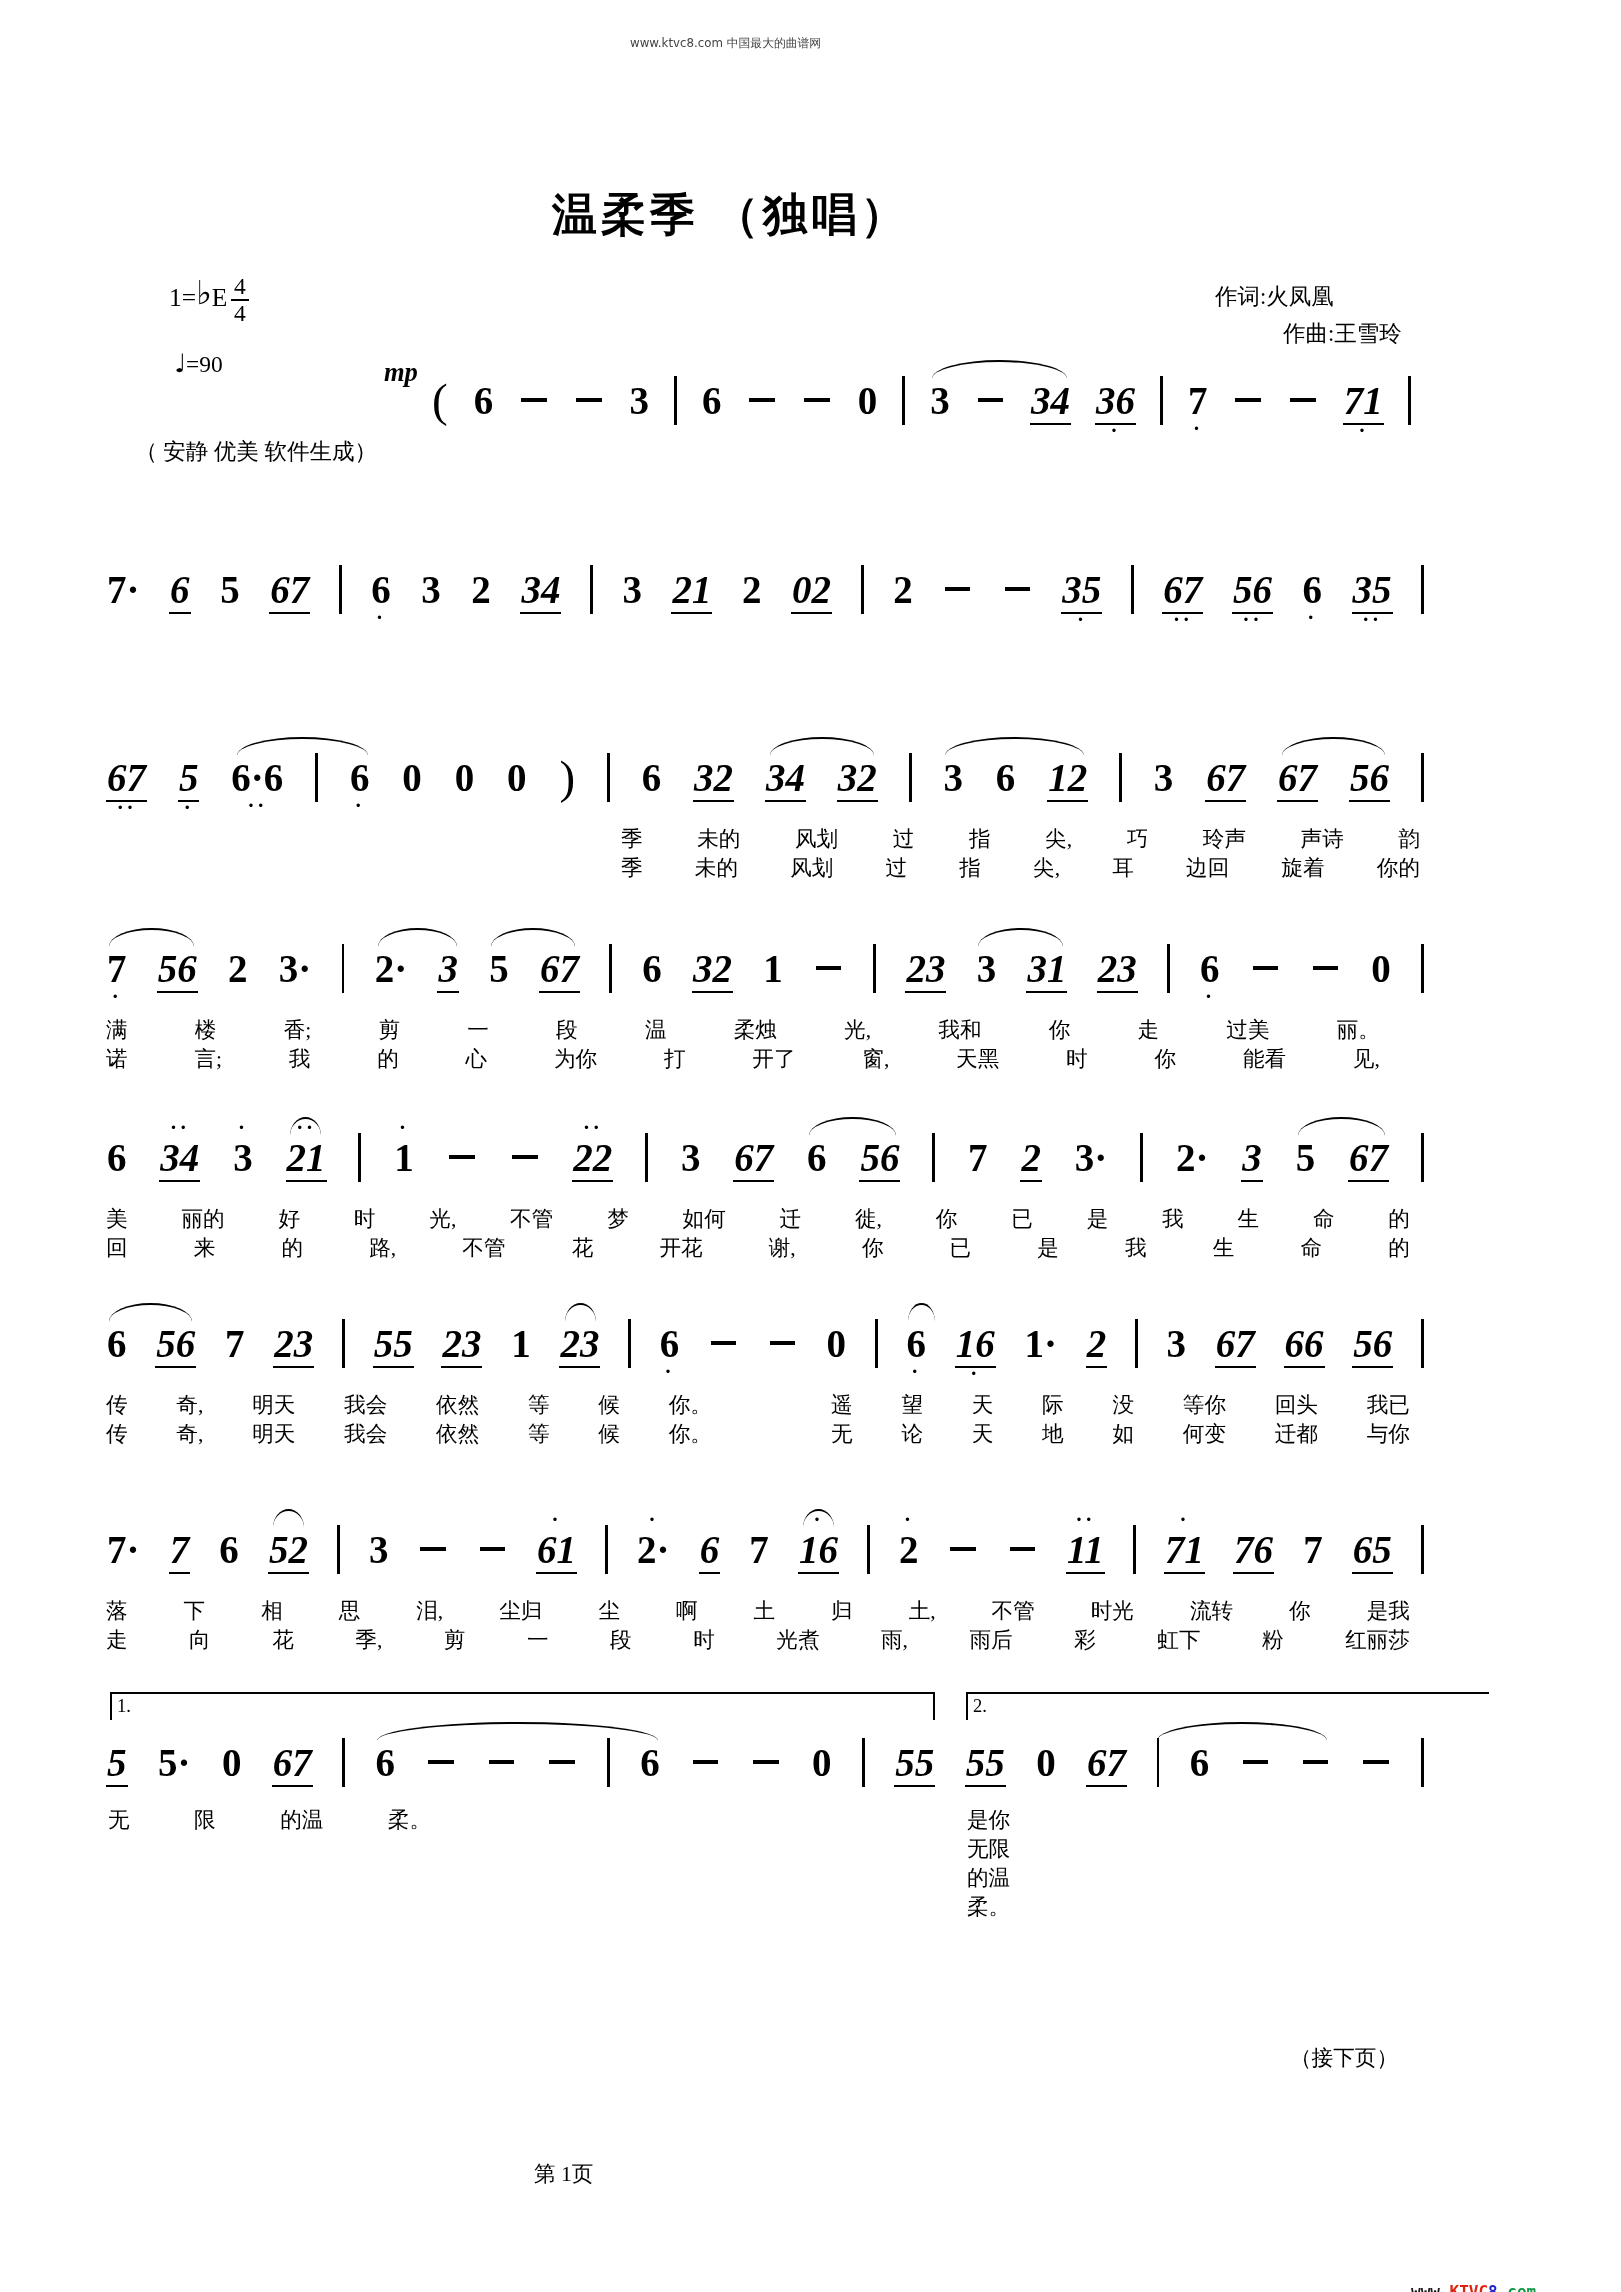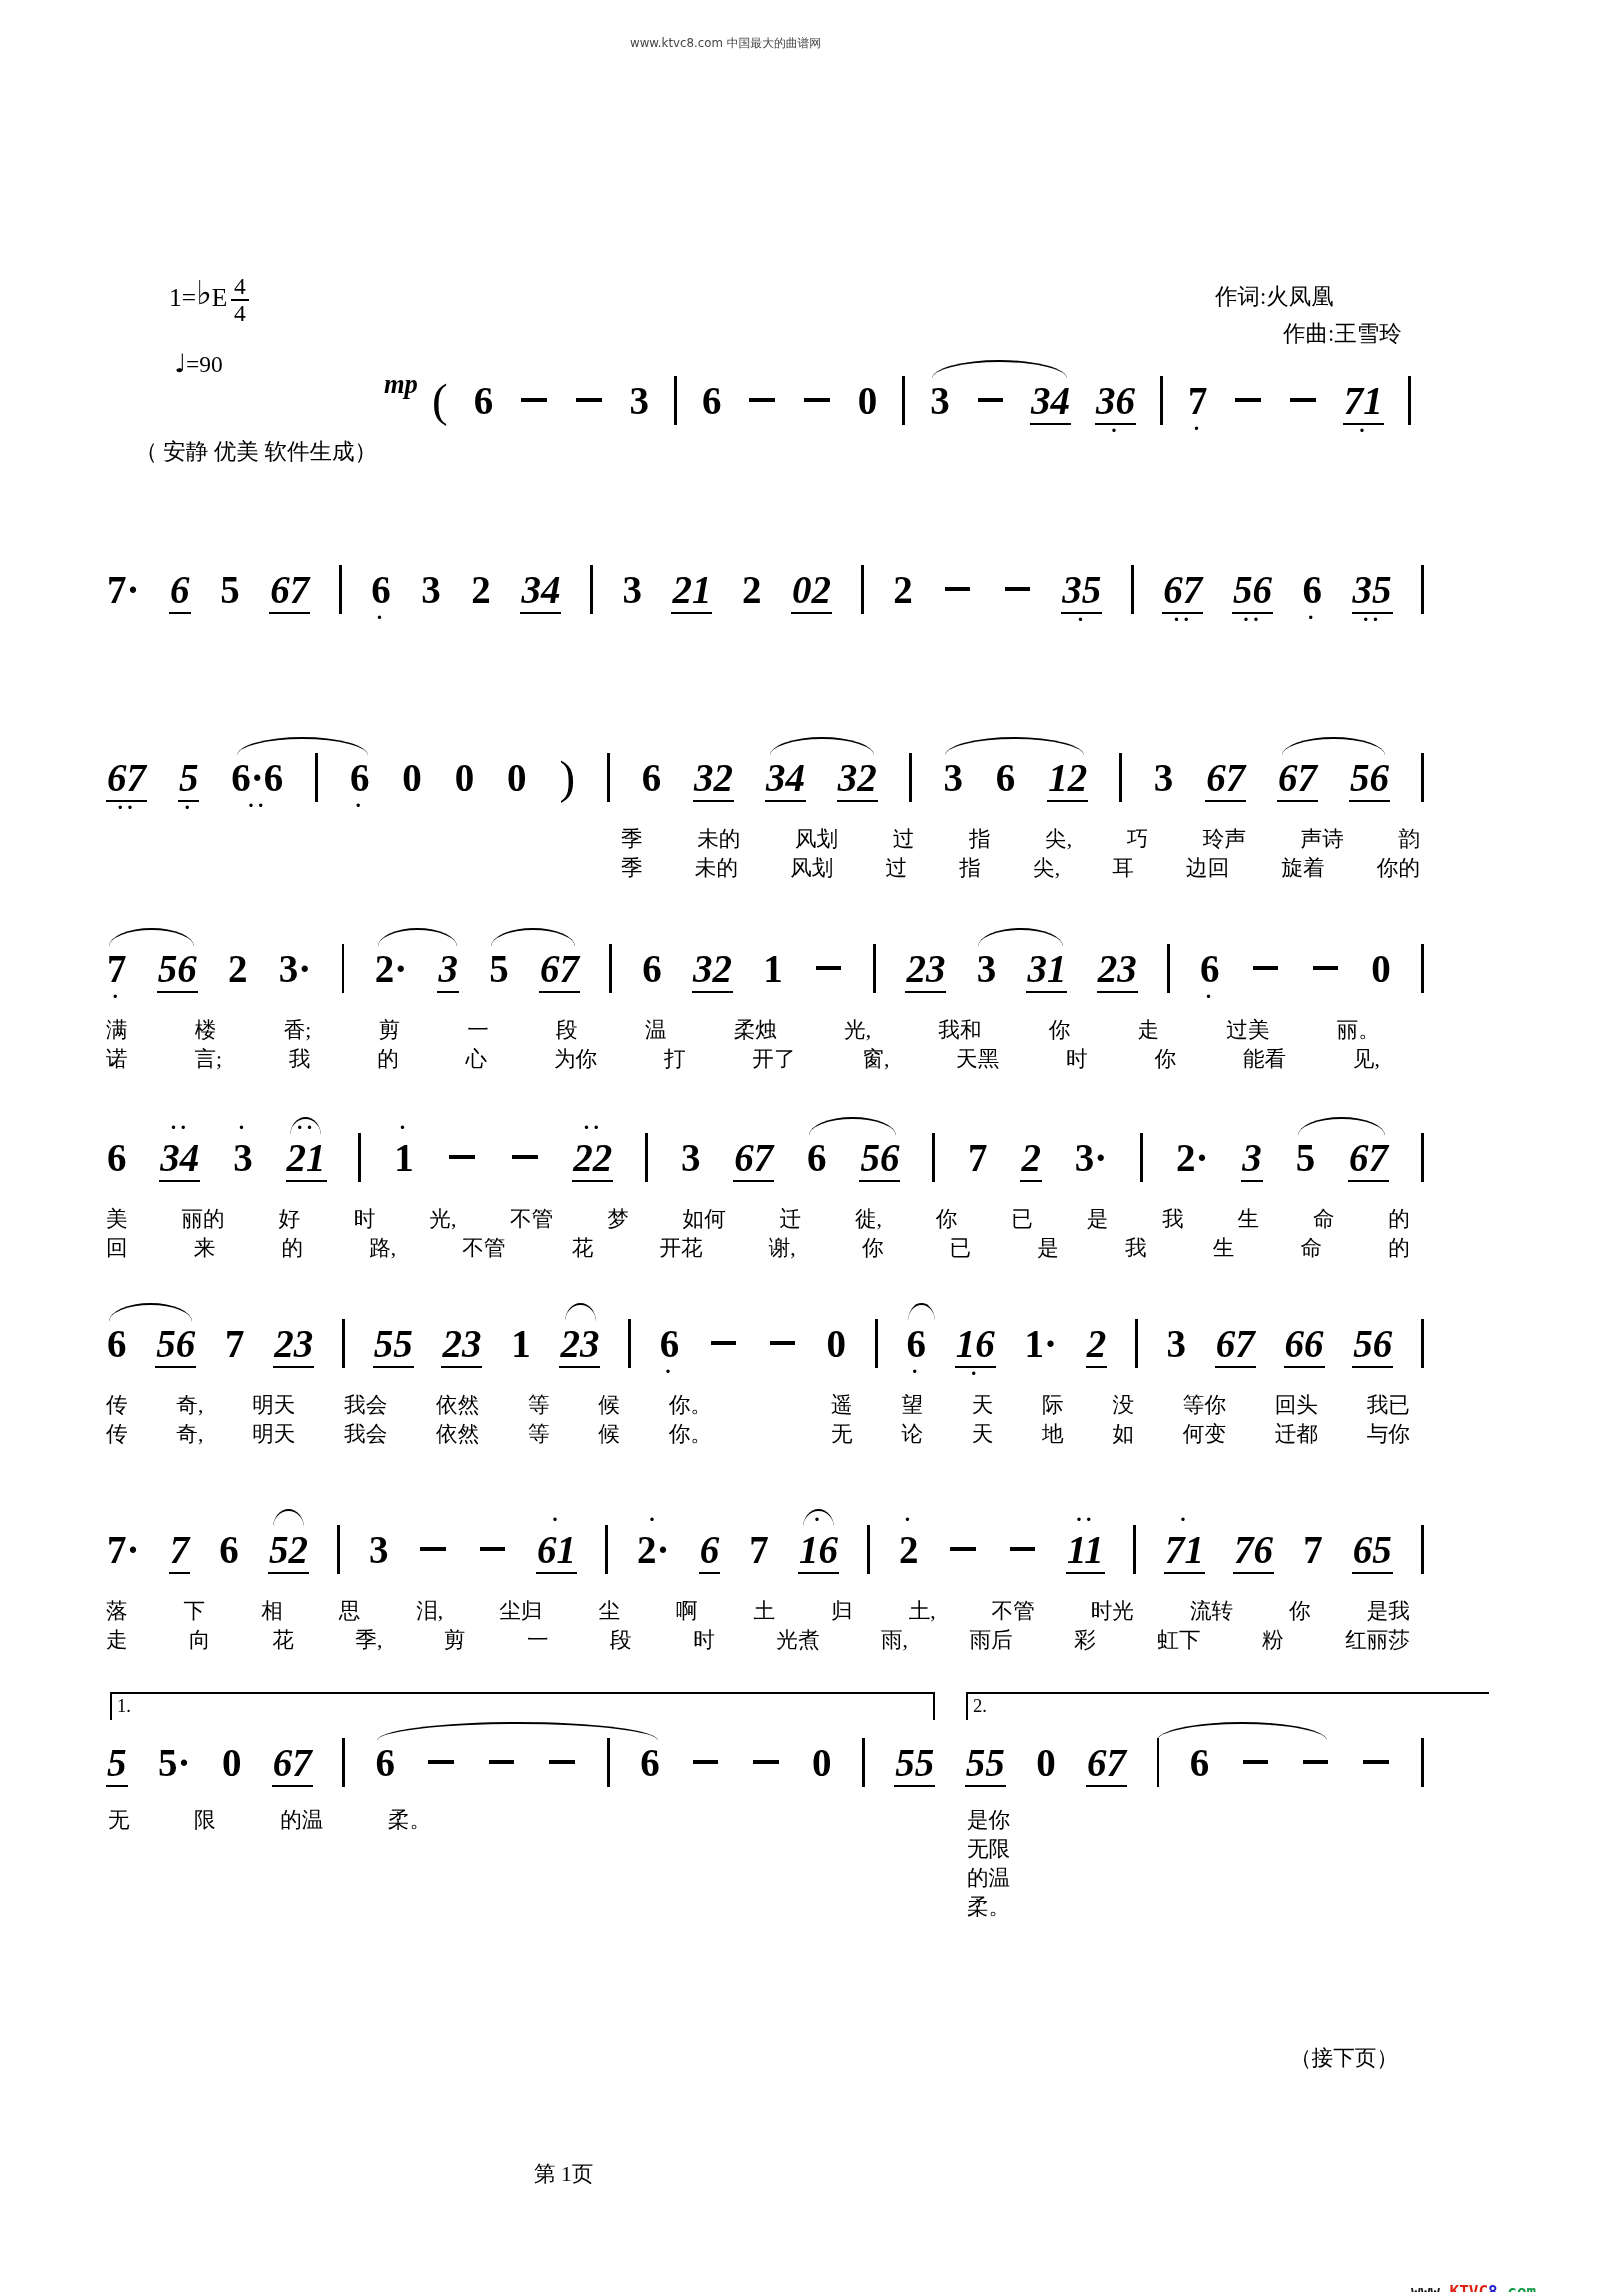--- a/index.html
+++ b/index.html
@@ -38,32 +38,33 @@
   #nextpage,#pagelabel{font-size:21.6px;white-space:nowrap;}
   #generator{font-size:23.5px;white-space:nowrap;}
   #logo{font-family:"DejaVu Sans Mono",monospace;font-weight:bold;font-size:16px;letter-spacing:0px;white-space:nowrap;}
 </style>
 </head>
 <body>
 
 <div id="page">
   <div class="abs" id="wm-top" style="left:630px;top:7.8px;">www.ktvc8.com 中国最大的曲谱网</div>
 
+  <div class="abs" id="title" style="left:552px;top:157px;">温柔季 （独唱）</div>
 
   <div class="abs credit" style="left:1215px;top:253px;">作词:火凤凰</div>
   <div class="abs credit" style="left:1283px;top:290px;text-align:right;">作曲:王雪玲</div>
 
   <div class="abs" id="keysig" style="left:169px;top:245px;">
     <span>1=</span><span class="flat">♭</span><span>E</span><span class="frac"><span class="fn">4</span><span class="fd">4</span></span>
   </div>
   <div class="abs" id="tempo" style="left:174px;top:320px;">
     <span class="qnote">♩</span><span>=90</span>
   </div>
 
-  <div class="abs" id="dyn" style="left:384px;top:341px;">mp</div>
+  <div class="abs" id="dyn" style="left:384px;top:329px;">mp</div>
   <div class="abs" id="perfnote" style="left:135px;top:408px;">（ 安静  优美  软件生成）</div>
 
   <div class="abs" id="nextpage" style="left:1290px;top:2015px;">（接下页）</div>
   <div class="abs" id="pagelabel" style="left:534px;top:2131px;">第 1页</div>
   <div class="abs" id="logo" style="left:1411px;top:2254px;"><span style="color: rgb(26, 26, 26);">www.</span><span style="color: rgb(221, 34, 17);">KTVC</span><span style="color: rgb(34, 34, 204);">8</span><span style="color: rgb(17, 153, 68);">.com</span></div>
 <div class="mline" style="left: 431px; top: 365px; width: 980px;">
       <div class="tok">
         <div class="oct"></div>
         <div class="num paren">(</div>
         <div class="oct"></div>

